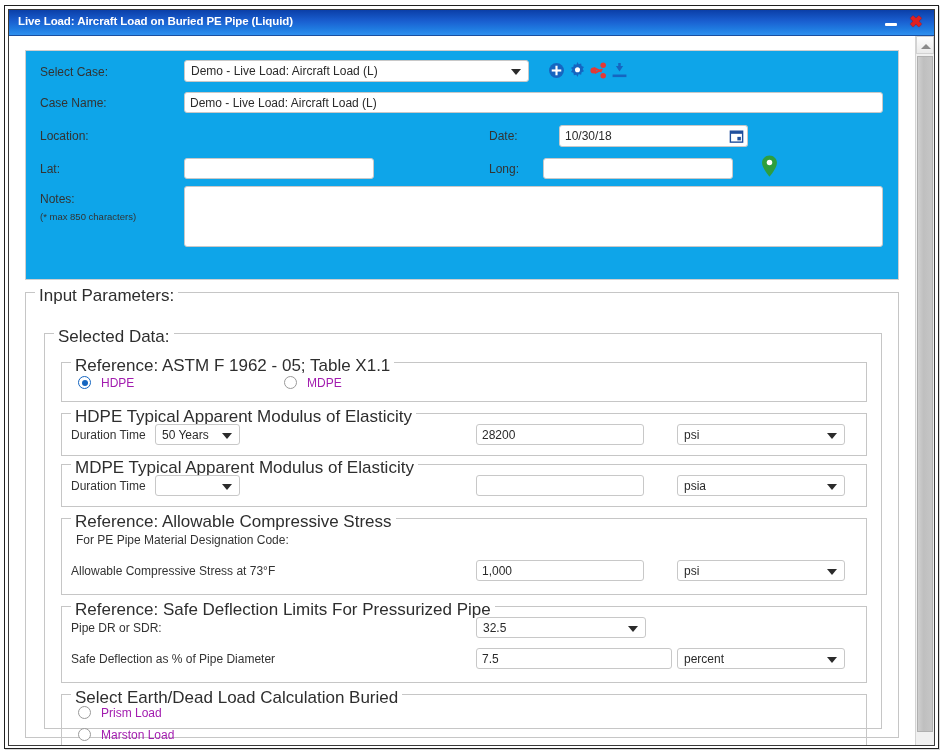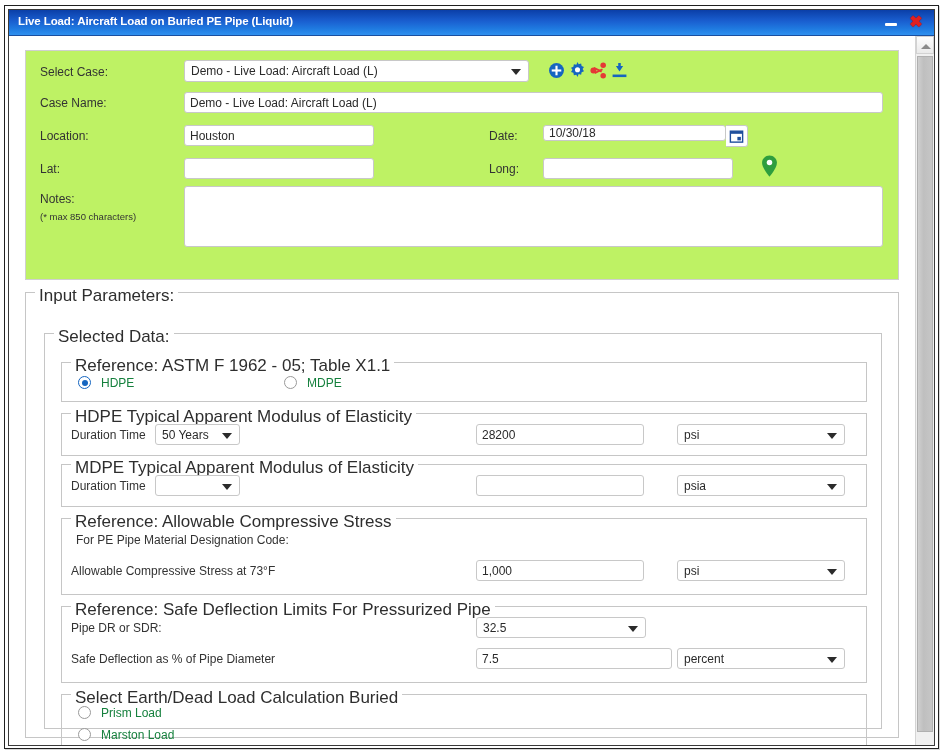--- a/index.html
+++ b/index.html
@@ -99,21 +99,21 @@
     position: absolute; left: 1px; top: 20px;
     width: 16px; height: 676px;
     background: linear-gradient(to right,#cfcfcf,#bfbfbf 40%,#c6c6c6);
     border: 1px solid #b0b0b0;
   }
 
   
   .card {
     position: absolute;
     border: 1px solid #cfcfcf;
-    background: #bef264;
+    background: #0ea5e9;
   }
   #top-card { left: 16px; top: 14px; width: 874px; height: 230px; }
 
   .lbl {
     position: absolute;
     font-size: 12px;
     color: #333333;
     white-space: nowrap;
   }
   .sublbl {
@@ -193,21 +193,21 @@
     background: #ffffff;
     cursor: pointer;
   }
   .radio.sel { border: 1px solid #1565c0; background: #ffffff; }
   .radio.sel::after {
     content: ""; position: absolute;
     left: 2.5px; top: 2.5px; width: 6px; height: 6px;
     border-radius: 50%;
     background: #1565c0;
   }
-  .radio-lbl { position: absolute; font-size: 12px; color: #15803d; white-space: nowrap; }
+  .radio-lbl { position: absolute; font-size: 12px; color: #a21caf; white-space: nowrap; }
 </style>
 </head>
 <body>
 
 <div class="screen">
  <div class="window-outer">
   <div class="window-inner">
 
    <div class="titlebar">
      <div class="titlebar-text">Live Load: Aircraft Load on Buried PE Pipe (Liquid)</div>
@@ -244,24 +244,23 @@
        </svg>
        <svg class="tbicon" style="left:585px; top:11px;" viewBox="0 0 16 16">
          <path fill="#1565c0" d="M8 1l3.4 5.2H9.2V9H6.8V6.2H4.6z" transform="rotate(180 8 5)"></path>
          <rect x="1.5" y="11.8" width="13" height="2.4" fill="#1565c0"></rect>
        </svg>
 
        <div class="lbl" style="left:14px; top:45px;">Case Name:</div>
        <div class="fld" style="left:158px; top:41px; width:699px; height:21px;">Demo - Live Load: Aircraft Load (L)</div>
 
        <div class="lbl" style="left:14px; top:78px;">Location:</div>
-       <div class="fld" style="left:158px; top:74px; width:190px; height:21px;">Houston</div>
 
        <div class="lbl" style="left:463px; top:78px;">Date:</div>
-       <div class="fld" style="left:517px; top:74px; width:183px; height:16px;">10/30/18</div>
+       <div class="fld" style="left:533px; top:74px; width:183px; height:22px;">10/30/18</div>
        <svg style="position:absolute; left:700px; top:74px; width:22px; height:22px; border:1px solid #c8c8c8; border-left:none; border-radius:0 3px 3px 0; background:#fff; padding:3px;" viewBox="0 0 16 16">
          <rect x="1" y="2.5" width="14" height="12.5" fill="none" stroke="#1f4e9c" stroke-width="1.6"></rect>
          <rect x="1" y="2.5" width="14" height="3" fill="#1f4e9c"></rect>
          <rect x="9" y="9" width="4" height="4" fill="#1f4e9c"></rect>
        </svg>
 
        <div class="lbl" style="left:14px; top:111px;">Lat:</div>
        <div class="fld" style="left:158px; top:107px; width:190px; height:21px;"></div>
 
        <div class="lbl" style="left:463px; top:111px;">Long:</div>

